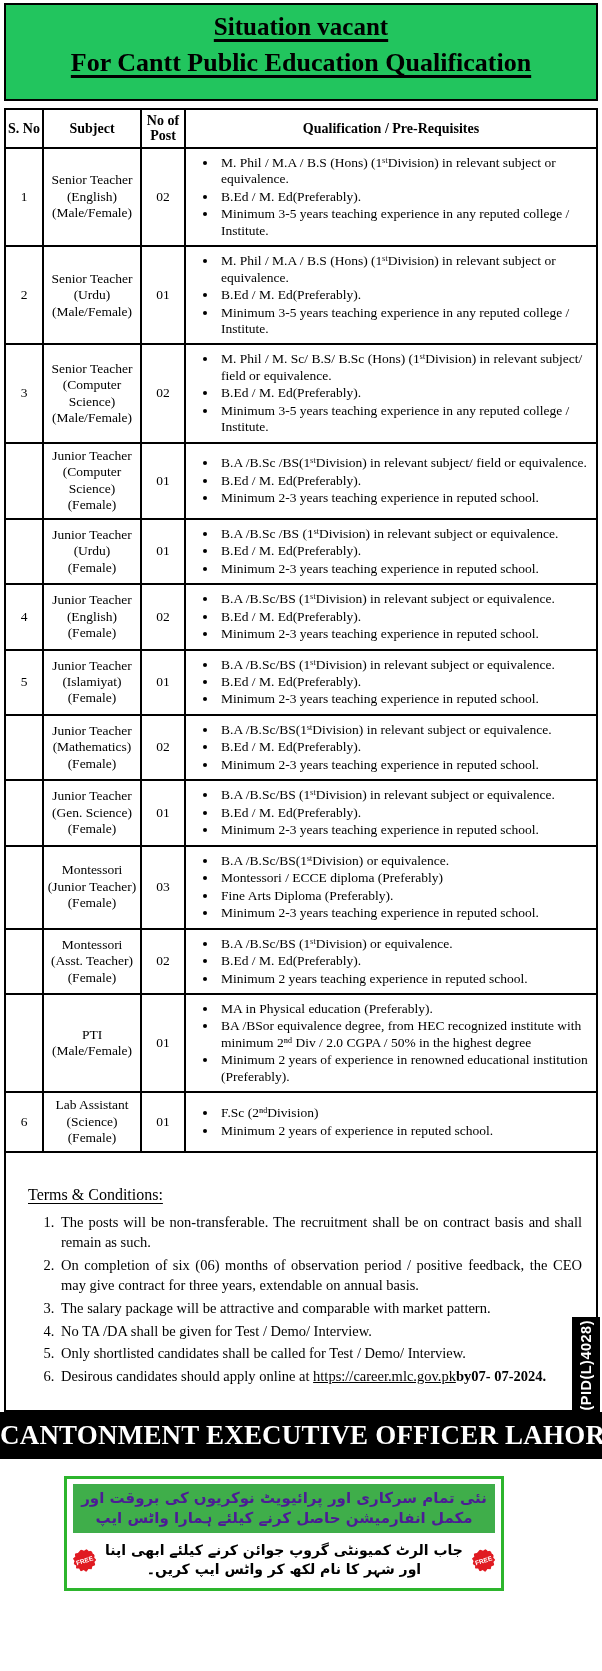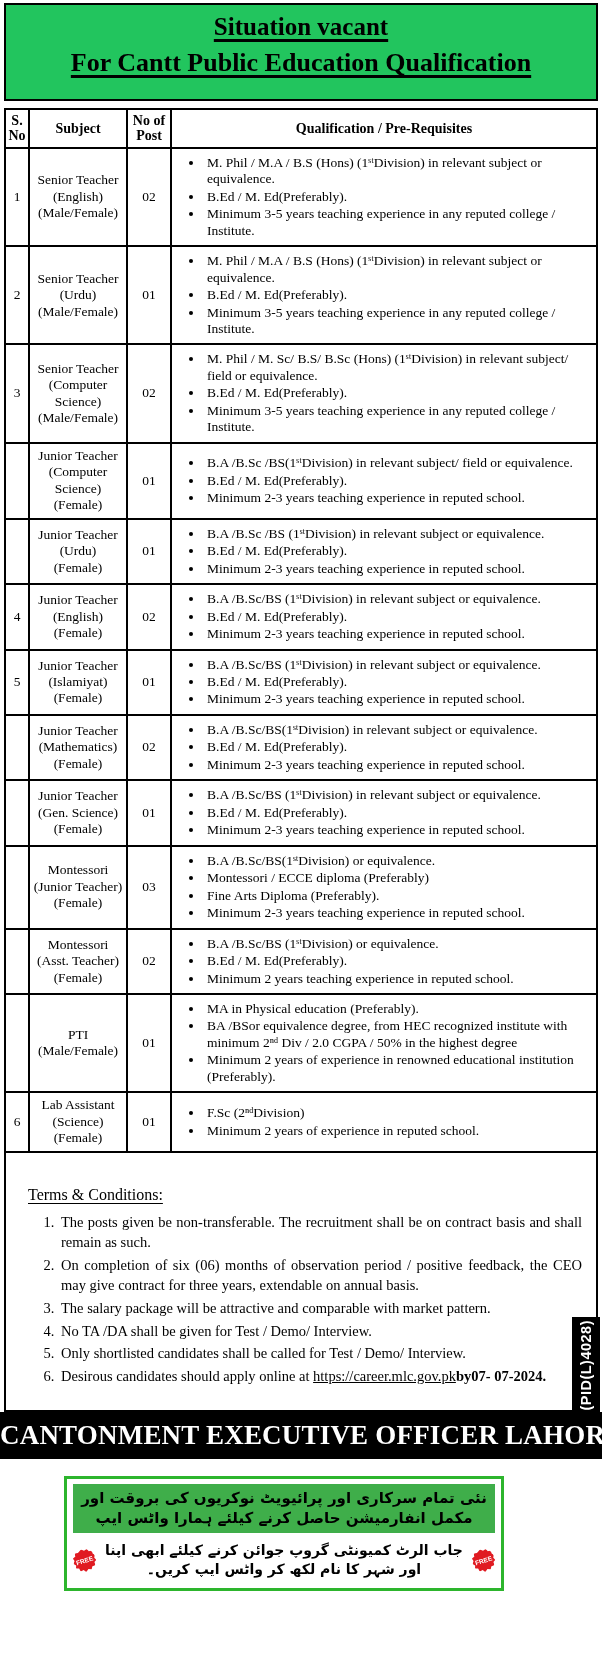--- a/index.html
+++ b/index.html
@@ -30,21 +30,21 @@
   .table-terms { margin: 7px 4px 0 4px; }
   table.vacancy {
     width: 100%; border-collapse: collapse;
     font-size: 13.5px; line-height: 1.22;
   }
   table.vacancy th, table.vacancy td { border: 2px solid #000; }
   table.vacancy th {
     font-size: 14px; font-weight: bold; padding: 3px 2px; line-height: 1.1;
     text-align: center; vertical-align: middle;
   }
-  .c-serial  { width: 24px;  text-align: center; vertical-align: middle; }
+  .c-serial  { width: 38px;  text-align: center; vertical-align: middle; }
   .c-subject { width: 98px; text-align: center; vertical-align: middle; padding: 4px 2px; }
   .c-posts   { width: 44px;  text-align: center; vertical-align: middle; }
   .c-qual    { vertical-align: middle; padding: 5px 6px 5px 8px; }
   .c-qual ul { margin: 0; padding-left: 24px; }
   .c-qual li { margin: 1px 0; padding-left: 3px; }
   .sub-plain { font-weight: normal; }
   .sub-bold  { font-weight: normal; }
 
   
   .terms {
@@ -83,21 +83,21 @@
     white-space: nowrap;
   }
 
   
   .whatsapp-box {
     margin: 17px 0 0 64px; width: 440px;
     border: 3px solid #2db52d; background: #fff;
     padding: 5px 6px; text-align: center;
   }
   .wa-line1 {
-    background: #3fae4a; color: #000000; direction: rtl;
+    background: #3fae4a; color: #4c1d95; direction: rtl;
     font-family: "DejaVu Sans", sans-serif;
     font-size: 15px; font-weight: bold; padding: 5px 3px; line-height: 1.3;
   }
   .wa-line2 {
     display: flex; align-items: center; direction: rtl;
     margin: 8px 0 4px 0;
   }
   .wa-line2-text {
     flex: 1; font-family: "DejaVu Sans", sans-serif;
     font-size: 14px; font-weight: bold; padding: 0 5px; line-height: 1.35;
@@ -351,21 +351,21 @@
                 <li>Minimum 2 years of experience in reputed school.</li>
               </ul>
         </td>
       </tr>
     </tbody>
     </table>
 
     <div class="terms">
       <div class="terms-heading">Terms &amp; Conditions:</div>
       <ol>
-        <li>The posts given be non-transferable. The recruitment shall be on contract basis and shall remain as such.</li>
+        <li>The posts will be non-transferable. The recruitment shall be on contract basis and shall remain as such.</li>
         <li>On completion of six (06) months of observation period / positive feedback, the CEO may give contract for three years, extendable on annual basis.</li>
         <li>The salary package will be attractive and comparable with market pattern.</li>
         <li>No TA /DA shall be given for Test / Demo/ Interview.</li>
         <li>Only shortlisted candidates shall be called for Test / Demo/ Interview.</li>
         <li><span>Desirous candidates should apply online at </span><span class="apply-link">https://career.mlc.gov.pk</span><span class="apply-deadline">by07- 07-2024.</span></li>
       </ol>
     </div>
   </div>
 
   <div class="banner-wrap">

